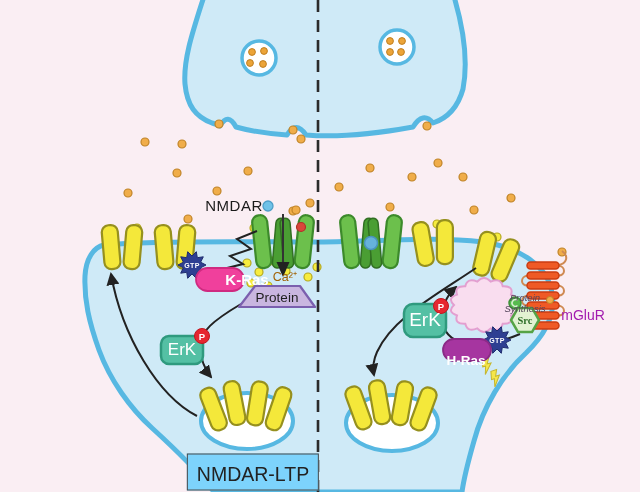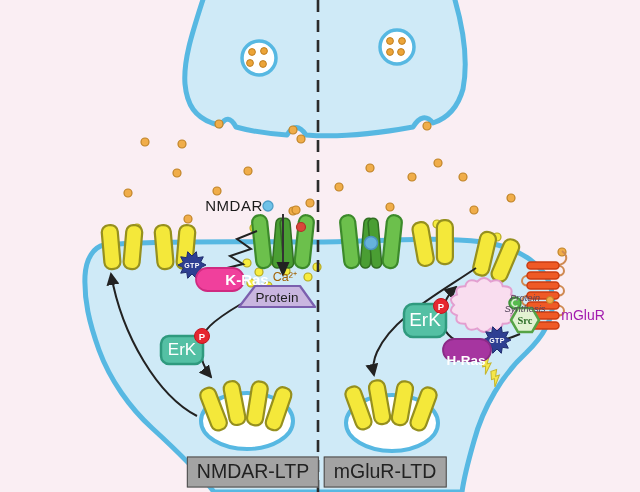--- a/index.html
+++ b/index.html
@@ -27,23 +27,23 @@
   .lbl-erk-l{font-size:17px;color:#fff;font-weight:500;}
   .lbl-erk-r{font-size:19px;color:#fff;font-weight:500;}
   .lbl-p{font-size:9.5px;font-weight:700;color:#fff;}
   .lbl-ps{font-size:9.5px;font-style:italic;color:#53445a;text-align:center;line-height:1.15;margin-left:41px;}
   .lbl-src{font-size:10.5px;font-weight:700;color:#2e6e28;}
   .lbl-hras{font-size:13.5px;font-weight:700;color:#fff;margin-top:11px;}
   .lbl-mglur{font-size:14px;color:#a21caf;}
   .panel{
     position:absolute;
     transform:translate(-50%,-50%);
-    background:#a3a3a3;
+    background:#7dd3fc;
     border:1.7px solid #4a4a4a;
-    padding:2px 9px 4px 9px;
+    padding:8px 9px 4px 9px;
     font-size:19.5px;
     color:#222;
   }
 </style>
 </head>
 <body>
 
 <div id="stage">
 
 <svg width="640" height="492" viewBox="0 0 640 492">
@@ -266,15 +266,14 @@
 <div class="lbl lbl-ps" style="left:484px;top:304px;">
   <span>Protein</span><br>
   <span>Synthesis</span>
 </div>
 <div class="lbl lbl-src" style="left:525px;top:320px;font-family:Liberation Serif, serif;">Src</div>
 <div class="lbl lbl-hras" style="left:466px;top:349px;">H-Ras</div>
 <div class="lbl lbl-gtp" style="left:497px;top:340px;">GTP</div>
 <div class="lbl lbl-mglur" style="left:583px;top:315px;">mGluR</div>
 
 <div class="panel" style="left:253px;top:472px;">NMDAR-LTP</div>
-<div class="panel" style="left:385px;top:472px;">mGluR-LTD</div>
 
 </div>
 
 </body></html>

